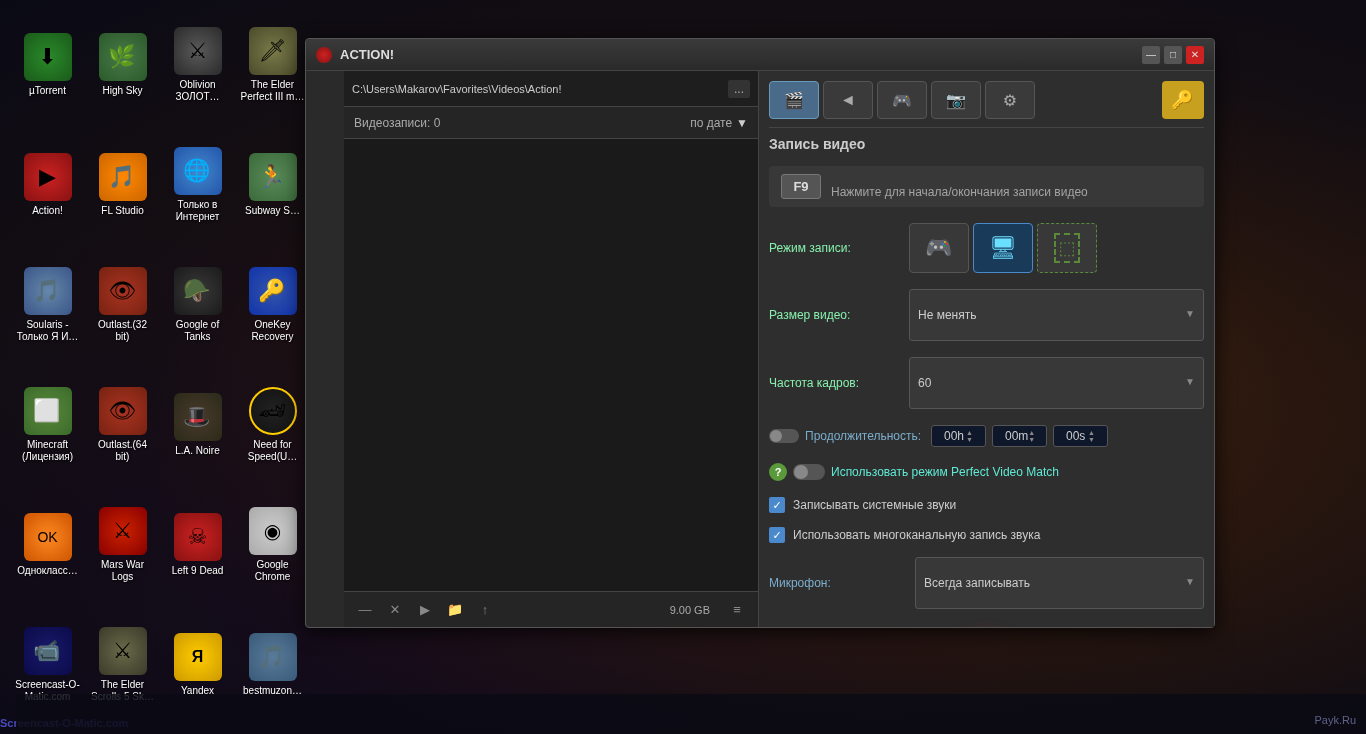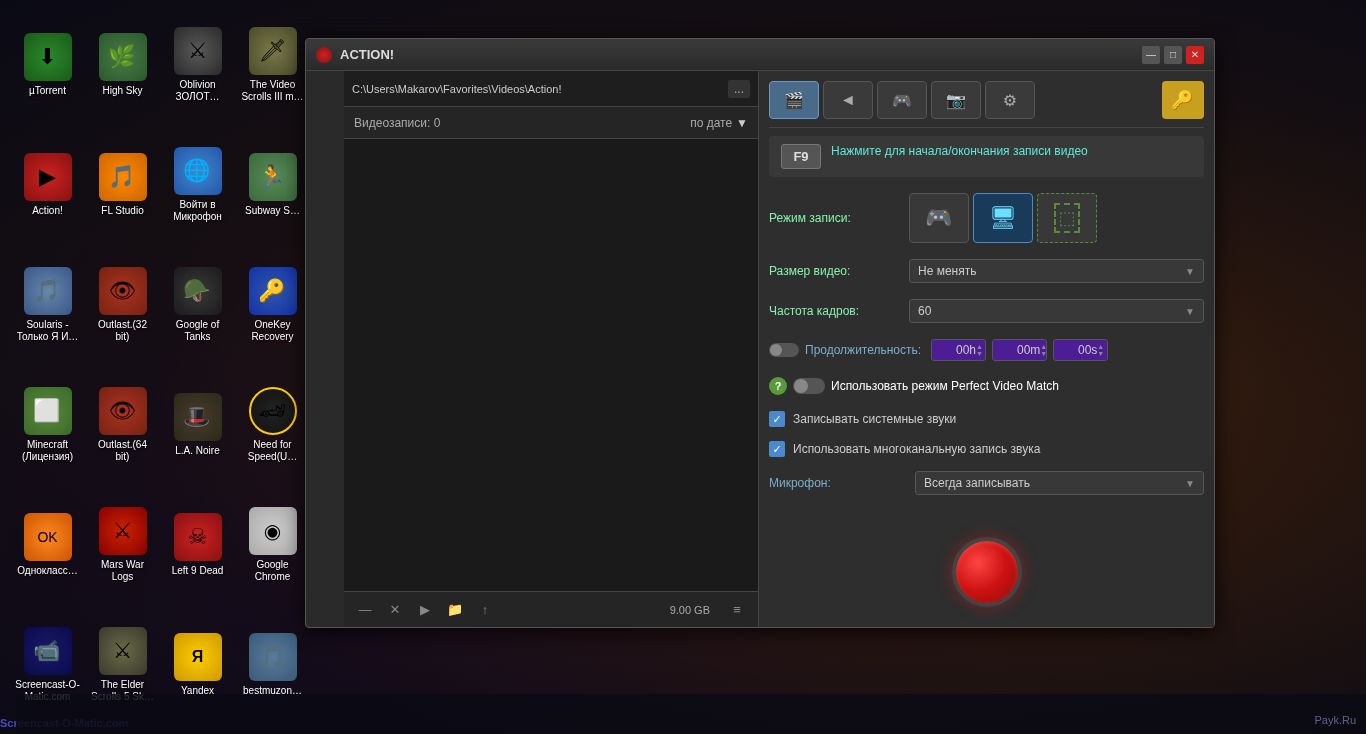--- a/index.html
+++ b/index.html
@@ -333,40 +333,40 @@
     
     .section-title {
       color: #ccc;
       font-size: 14px;
       font-weight: bold;
       margin-bottom: 6px;
     }
 
     .hotkey-row {
       display: flex;
-      align-items: flex-start;
+      align-items: flex-end;
       gap: 10px;
       background: #383838;
       border-radius: 4px;
       padding: 8px 12px;
       margin-bottom: 8px;
     }
     .hotkey-f9 {
       background: #555;
       border: 1px solid #777;
       border-radius: 3px;
       color: #ddd;
       font-size: 13px;
       font-weight: bold;
       padding: 4px 10px;
       min-width: 40px;
       text-align: center;
     }
     .hotkey-desc {
-      color: #5eead4;
+      color: #a3a3a3;
       font-size: 12px;
     }
 
     
     .setting-row {
       display: flex;
       align-items: center;
       margin-bottom: 8px;
       gap: 10px;
     }
@@ -402,25 +402,24 @@
       border-color: #5a8a3a;
       color: #5a8a3a;
     }
 
     
     .dropdown-field {
       flex: 1;
       background: #383838;
       border: 1px solid #555;
       border-radius: 3px;
-      padding: 4px 8px;
+      padding: 18px 8px;
       color: #ccc;
       font-size: 12px;
       display: flex;
-      align-items: center;
       justify-content: space-between;
       cursor: pointer;
       min-width: 200px;
     }
     .dropdown-arrow { color: #888; font-size: 10px; }
 
     
     .duration-row {
       display: flex;
       align-items: center;
@@ -440,24 +439,24 @@
       position: absolute;
       width: 12px;
       height: 12px;
       background: #888;
       border-radius: 50%;
       top: 1px;
       left: 1px;
     }
     .duration-label { color: #7aaecc; font-size: 12px; min-width: 120px; }
     .time-field {
-      background: #4c1d95;
+      background: #0f172a;
       border: 1px solid #555;
       border-radius: 3px;
-      padding: 3px 24px;
+      padding: 3px 12px;
       color: #ccc;
       font-size: 12px;
       width: 55px;
       display: flex;
       align-items: center;
       justify-content: space-between;
     }
     .time-spinner {
       display: flex;
       flex-direction: column;
@@ -502,21 +501,21 @@
     .toggle-switch::after {
       content: '';
       position: absolute;
       width: 14px;
       height: 14px;
       background: #888;
       border-radius: 50%;
       top: 1px;
       left: 1px;
     }
-    .perfect-label { color: #ffffff; font-size: 12px; }
+    .perfect-label { color: #5eead4; font-size: 12px; }
 
     
     .check-row {
       display: flex;
       align-items: center;
       gap: 8px;
       margin-bottom: 6px;
     }
     .check-box {
       width: 16px;
@@ -586,34 +585,34 @@
     <div class="icon-item">
       <div class="icon-img ic-highsky">🌿</div>
       <span class="icon-label">High Sky</span>
     </div>
     <div class="icon-item">
       <div class="icon-img ic-oblivion">⚔</div>
       <span class="icon-label">Oblivion ЗОЛОТ…</span>
     </div>
     <div class="icon-item">
       <div class="icon-img ic-elder">🗡</div>
-      <span class="icon-label">The Video Scrolls III m…</span>
+      <span class="icon-label">The Elder Perfect III m…</span>
     </div>
 
     <div class="icon-item">
       <div class="icon-img ic-action">▶</div>
       <span class="icon-label">Action!</span>
     </div>
     <div class="icon-item">
       <div class="icon-img ic-fl">🎵</div>
       <span class="icon-label">FL Studio</span>
     </div>
     <div class="icon-item">
       <div class="icon-img ic-inet">🌐</div>
-      <span class="icon-label">Войти в Микрофон</span>
+      <span class="icon-label">Только в Интернет</span>
     </div>
     <div class="icon-item">
       <div class="icon-img ic-subway">🏃</div>
       <span class="icon-label">Subway S…</span>
     </div>
 
     <div class="icon-item">
       <div class="icon-img ic-soularis">🎵</div>
       <span class="icon-label">Soularis - Только Я И…</span>
     </div>
@@ -735,20 +734,21 @@
           </div>
           <div class="toolbar-tab">
             <span>⚙</span>
           </div>
           <div class="toolbar-spacer"></div>
           <div class="toolbar-key-btn">
             <span>🔑</span>
           </div>
         </div>
 
+        <div class="section-title">Запись видео</div>
 
         <div class="hotkey-row">
           <span class="hotkey-f9">F9</span>
           <span class="hotkey-desc">Нажмите для начала/окончания записи видео</span>
         </div>
 
         <div class="setting-row">
           <span class="setting-label">Режим записи:</span>
           <div class="mode-buttons">
             <div class="mode-btn">

